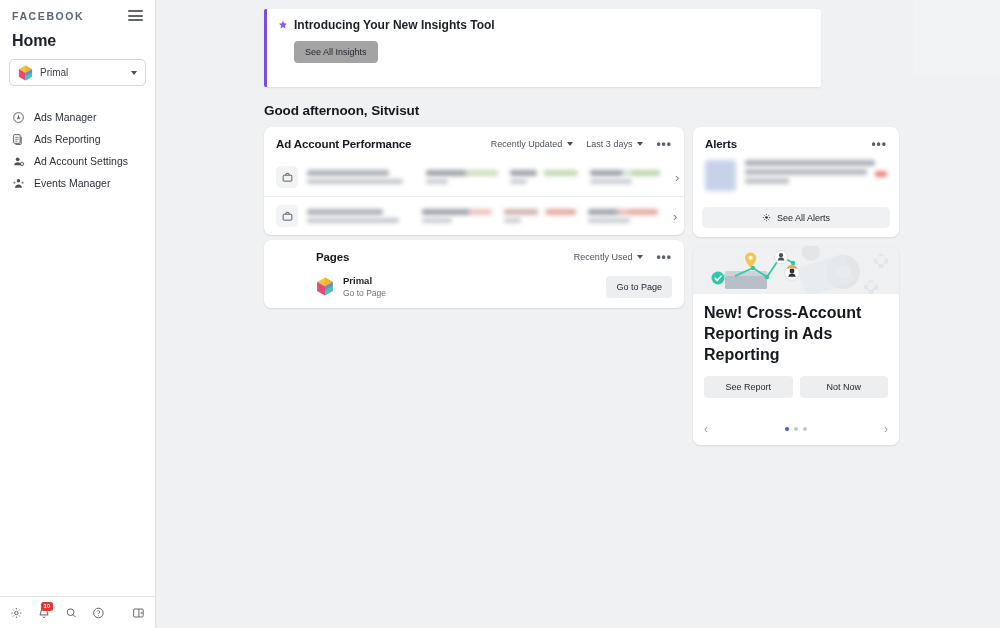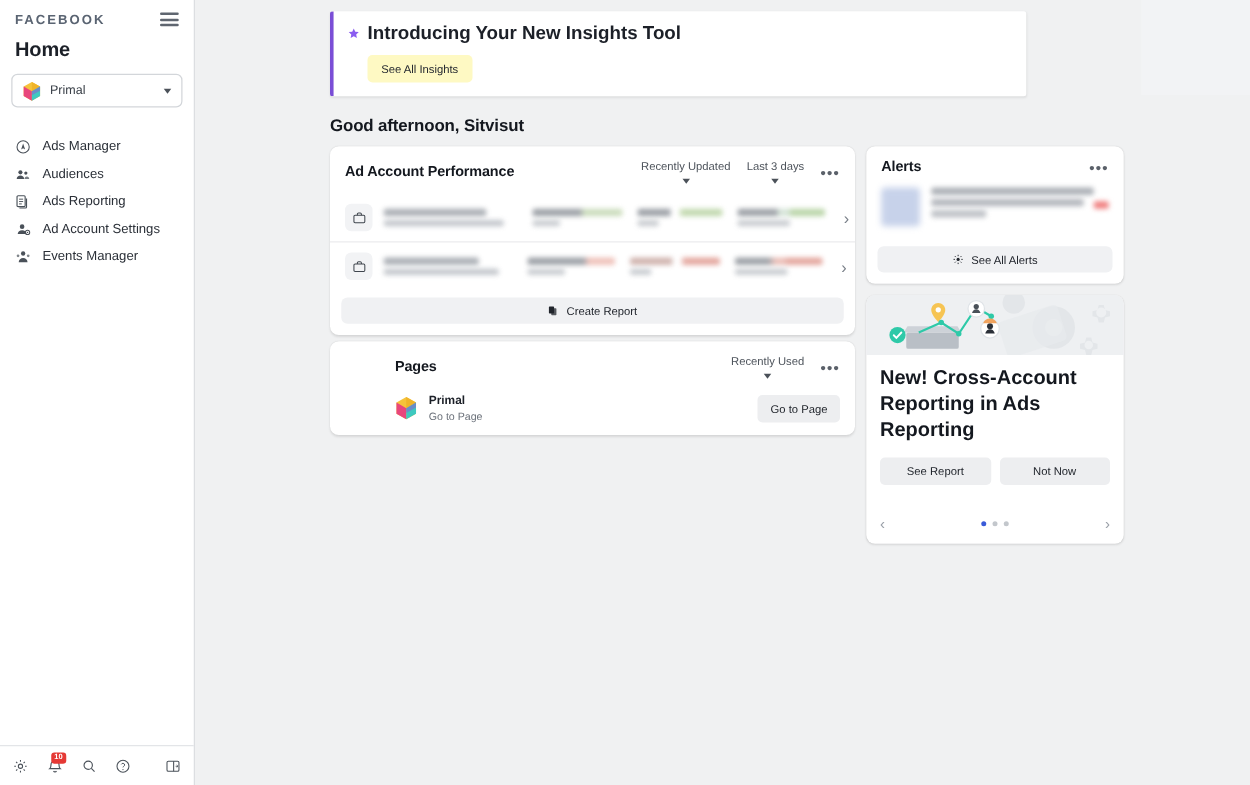--- a/index.html
+++ b/index.html
@@ -92,26 +92,26 @@
   .banner {
     margin-top: 9px; width: 557px;
     background: #fff;
     border-left: 3px solid #7a4ed6;
     border-radius: 2px;
     box-shadow: 0 1px 2px rgba(0,0,0,.08);
     padding: 9px 11px 11px 11px;
   }
   .banner-head { display: flex; align-items: center; gap: 6px; }
   .star { width: 10px; height: 10px; color: #8a5cf0; display:block; }
-  .banner-title { font-size: 15px; font-weight: 700; color: #1c2028; }
+  .banner-title { font-size: 12px; font-weight: 700; color: #1c2028; }
   .banner-body { font-size: 9px; color: #373c44; margin: 7px 0 0 16px; line-height: 1.3; }
   .banner-btn {
-    margin: 9px 0 0 16px;
+    margin: 9px 0 13px 16px;
     display: inline-block;
-    background: #fef9c3; border: none; border-radius: 4px;
+    background: #a3a3a3; border: none; border-radius: 4px;
     font-size: 9px; color: #24282f; padding: 6px 11px; cursor: pointer;
     font-family: inherit;
   }
 
   .greeting {
     font-size: 13.5px; font-weight: 700; color: #14181f;
     margin: 16px 0 9px 0; letter-spacing: -0.1px;
   }
 
   .cols { display: flex; gap: 9px; align-items: flex-start; }
@@ -123,21 +123,21 @@
     box-shadow: 0 1px 2px rgba(0,0,0,.10), 0 0 1px rgba(0,0,0,.08);
     overflow: hidden;
   }
   .card-head {
     display: flex; align-items: center;
     padding: 11px 12px 8px 12px;
   }
   .card-title { font-size: 11.5px; font-weight: 700; color: #14181f; flex: 1; letter-spacing: -0.1px; }
   .filter {
     display: flex; align-items: center; gap: 5px; cursor: pointer;
-    font-size: 9px; color: #4d535b; margin-left: 13px; flex-direction: column;
+    font-size: 9px; color: #4d535b; margin-left: 13px;
   }
   .dots {
     margin-left: 13px; color: #5b616a; font-size: 12px; letter-spacing: 1px;
     cursor: pointer; line-height: 8px; font-weight: 700;
   }
 
   
   .acct-row {
     display: flex; align-items: center;
     padding: 8px 12px; cursor: pointer; gap: 9px;
@@ -231,29 +231,20 @@
       <span class="caret-sm"></span>
     </div>
 
     <nav class="nav">
       <div class="nav-item">
         <svg class="ico" viewBox="0 0 24 24" fill="none" stroke="currentColor" stroke-width="1.6">
           <circle cx="12" cy="12" r="9"></circle>
             <path d="M12 7 L15 16 L12 14 L9 16 Z" fill="currentColor" stroke="none"></path>
         </svg>
         <span class="nav-label">Ads Manager</span>
-      </div>
-      <div class="nav-item">
-        <svg class="ico" viewBox="0 0 24 24" fill="currentColor">
-          <circle cx="8" cy="9" r="3"></circle>
-            <circle cx="16" cy="10" r="2.4"></circle>
-          <path d="M2.5 19c0-3.2 2.5-5.2 5.5-5.2s5.5 2 5.5 5.2z"></path>
-          <path d="M14 19c0-2.3 1.3-4 3.6-4 2 0 3.4 1.6 3.4 4z" opacity=".75"></path>
-        </svg>
-        <span class="nav-label">Audiences</span>
       </div>
       <div class="nav-item">
         <svg class="ico" viewBox="0 0 24 24" fill="none" stroke="currentColor" stroke-width="1.7">
           <rect x="3" y="3" width="12" height="16" rx="1.6"></rect>
           <path d="M17 7v12.5a1.5 1.5 0 0 1-1.5 1.5H6.5"></path>
           <path d="M6 8h6M6 11.5h6M6 15h4" stroke-width="1.4"></path>
         </svg>
         <span class="nav-label">Ads Reporting</span>
       </div>
       <div class="nav-item">
@@ -390,27 +381,20 @@
                   <span class="bl" style="width:17px;height:5px;background:#c0c4c9;"></span>
                 </span>
                 <span class="blurgroup">
                   <span class="bl" style="width:70px;height:6px;background:linear-gradient(90deg,#8d9299 0 38%,#e8b5ad 46% 56%,#e09a90 60% 100%);"></span>
                   <span class="bl" style="width:42px;height:5px;background:#c0c4c9;"></span>
                 </span>
               </span>
               <span class="chev">›</span>
             </div>
 
-            <div class="card-cta">
-              <svg class="cta-ico" viewBox="0 0 24 24" fill="currentColor">
-                <rect x="3" y="3" width="11" height="15" rx="1.5"></rect>
-                <rect x="8" y="7" width="11" height="15" rx="1.5" opacity=".75"></rect>
-              </svg>
-              <span>Create Report</span>
-            </div>
           </section>
 
           <section class="card" style="margin-top:5px;padding-left:40px;">
             <div class="card-head">
               <span class="card-title">Pages</span>
               <span class="filter">
                 <span>Recently Used</span>
                 <span class="caret-sm"></span>
               </span>
               <span class="dots">•••</span>

